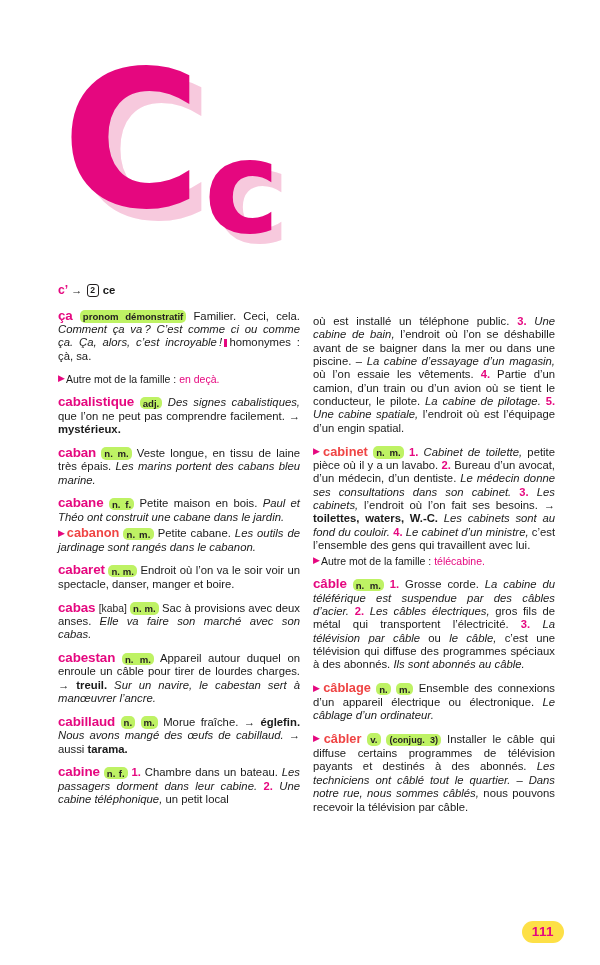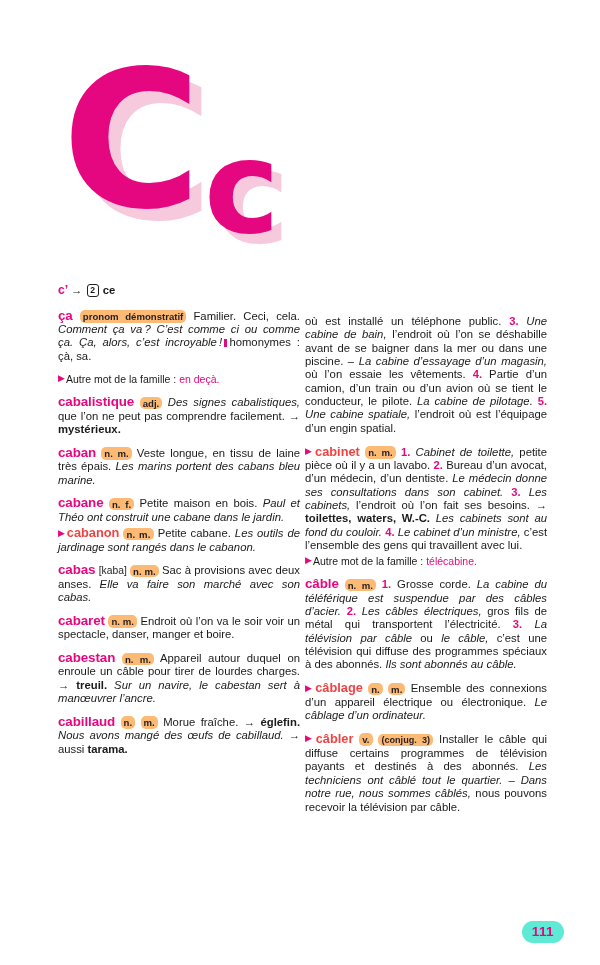--- a/index.html
+++ b/index.html
@@ -49,21 +49,21 @@
   .low-main   { left: 142px; top: 78px; font-size: 128px; }
 
   
   #columns {
     position: absolute;
     left: 0;
     top: 284px;
     width: 600px;
     height: 660px;
     display: flex;
-    gap: 0px;
+    gap: 8px;
   }
   .column {
     width: 242px;
     font-size: 11.3px;
     line-height: 13.35px;
     text-align: justify;
     text-justify: inter-word;
     hyphens: manual;
   }
   #col-left  { margin-left: 58px; margin-right: 5px; }
@@ -98,21 +98,21 @@
   }
   .tri {
     color: #e5077f;
     font-size: 9px;
     vertical-align: 1.5px;
     margin-right: 1px;
   }
 
   
   .pill {
-    background: #fdba74;
+    background: #bef264;
     color: #231f20;
     font-weight: bold;
     font-size: 9.6px;
     padding: 0.5px 3px 1px 3px;
     border-radius: 5px;
     white-space: nowrap;
   }
   .pill.wide { letter-spacing: 0.2px; }
   .pill.conj { font-weight: bold; font-size: 9.1px; }
 
@@ -156,21 +156,21 @@
     text-align: left;
     margin-top: 0.5px;
   }
   .family .fam-word { color: #e5077f; }
 
   
   #page-number {
     position: absolute;
     right: 36px;
     bottom: 22px;
-    background: #5eead4;
+    background: #fde047;
     color: #e5077f;
     font-weight: bold;
     font-size: 13.5px;
     padding: 3px 10px 4px 10px;
     border-radius: 11px;
     letter-spacing: 0.4px;
   }
 </style>
 </head>
 <body>
@@ -232,31 +232,31 @@
       </div>
 
       <div class="entry">
         <span class="tri">▶</span><span class="sub-headword">cabanon</span>
         <span class="pill wide">n. m.</span>
         <span>Petite cabane.</span>
         <span class="it">Les outils de jardinage sont rangés dans le cabanon.</span>
       </div>
 
       <div class="entry">
+        <span class="headword">cabaret</span>
+        <span class="pill">n. m.</span>
+        <span>Endroit où l’on va le soir voir un spectacle, danser, manger et boire.</span>
+      </div>
+
+      <div class="entry">
         <span class="headword">cabas</span>
         <span class="phon">[kaba]</span>
         <span class="pill">n. m.</span>
         <span>Sac à provisions avec deux anses.</span>
         <span class="it">Elle va faire son marché avec son cabas.</span>
-      </div>
-
-      <div class="entry">
-        <span class="headword">cabaret</span>
-        <span class="pill">n. m.</span>
-        <span>Endroit où l’on va le soir voir un spectacle, danser, manger et boire.</span>
       </div>
 
       <div class="entry">
         <span class="headword">cabestan</span>
         <span class="pill">n. m.</span>
         <span>Appareil autour duquel on enroule un câble pour tirer de lourdes charges.</span>
         <span class="bd arrow">→</span>
         <span class="bd">treuil.</span>
         <span class="it">Sur un navire, le cabestan sert à manœuvrer l’ancre.</span>
       </div>
@@ -267,20 +267,30 @@
         <span class="pill">m.</span>
         <span>Morue fraîche.</span>
         <span class="bd arrow">→</span>
         <span class="bd">églefin.</span>
         <span class="it">Nous avons mangé des œufs de cabillaud.</span>
         <span class="bd arrow">→</span>
         <span>aussi</span>
         <span class="bd">tarama.</span>
       </div>
 
+      <div class="entry">
+        <span class="headword">cabine</span>
+        <span class="pill">n. f.</span>
+        <span class="num">1.</span>
+        <span>Chambre dans un bateau.</span>
+        <span class="it">Les passagers dorment dans leur cabine.</span>
+        <span class="num">2.</span>
+        <span class="it">Une cabine téléphonique,</span>
+        <span>un petit local</span>
+      </div>
 
     </div>
 
     <div class="column" id="col-right">
 
       <div class="entry cont">
         <span>où est installé un téléphone public.</span>
         <span class="num">3.</span>
         <span class="it">Une cabine de bain,</span>
         <span>l’endroit où l’on se déshabille avant de se baigner dans la mer ou dans une piscine.</span>

